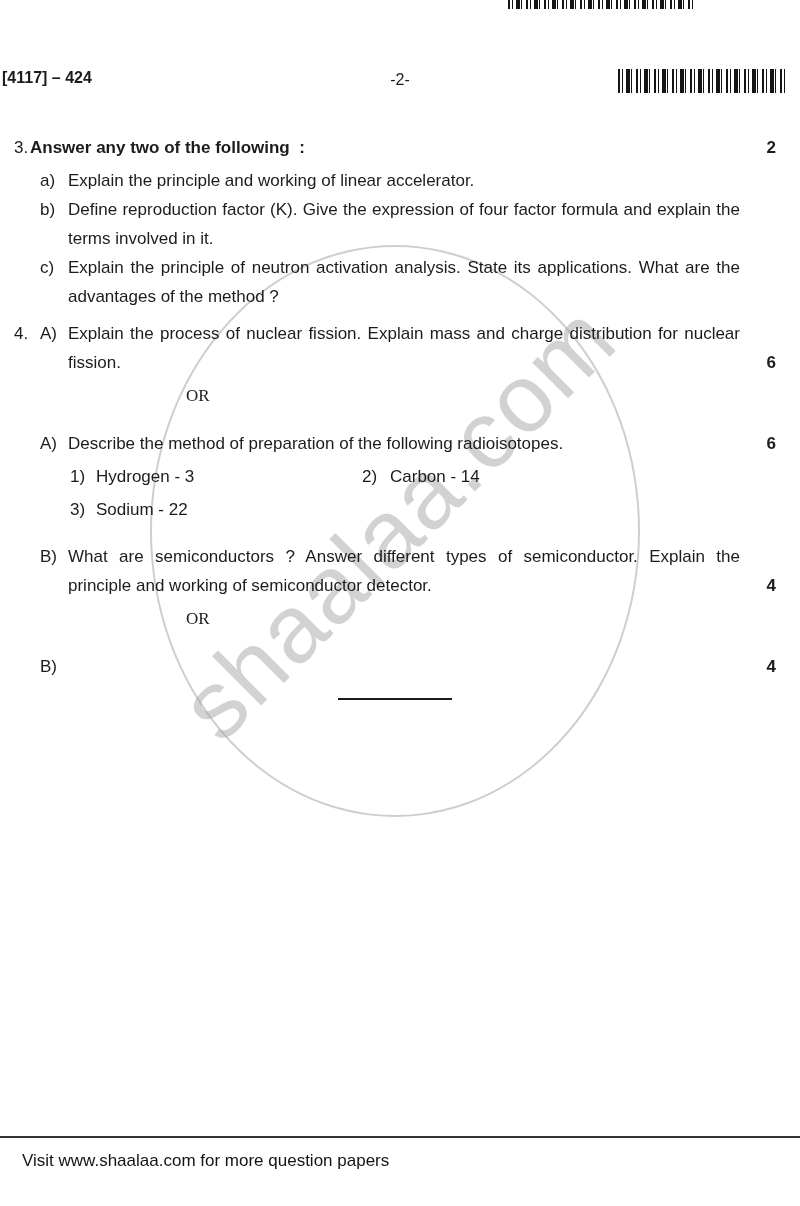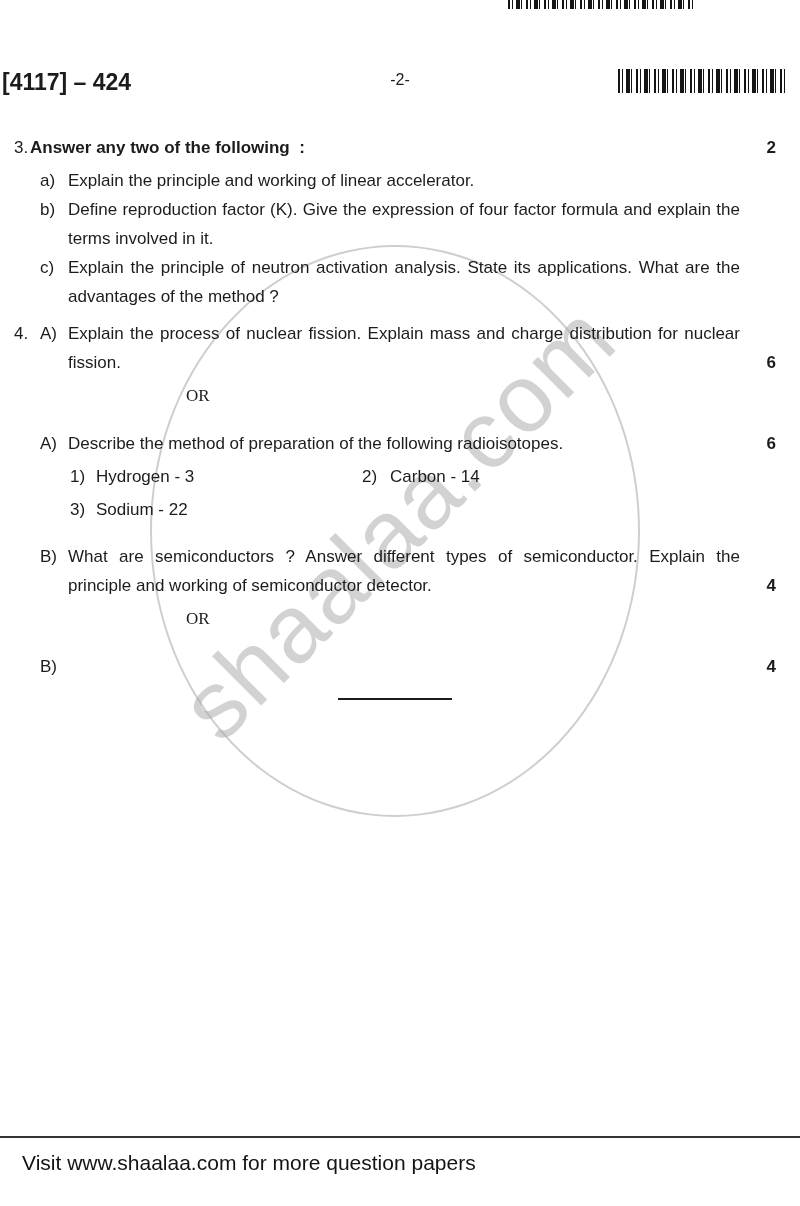--- a/index.html
+++ b/index.html
@@ -15,21 +15,21 @@
   .qstem  { margin-left:30px;font-weight:bold; }
   .ptext  { margin-left:68px; width:672px; text-align:justify; }
   .marks  { position:absolute; right:24px; font-weight:bold; }
   .marks.top { top:0; }
   .marks.bottom { bottom:0; }
   .or-label { position:absolute; left:186px; top:0;font-family:Liberation Serif, serif; }
   .opt-label { position:absolute; top:0; }
   .opt-text  { position:absolute; top:0; }
 
   .pg-header { position:absolute; top:68px; left:0; width:800px; height:28px; }
-  .paper-code { position:absolute; left:2px; top:1px; font-size:23px; font-weight:700; }
+  .paper-code { position:absolute; left:2px; top:1px; font-size:16px; font-weight:700; }
   .page-num { position:absolute; left:0; width:100%; top:3px; text-align:center; font-size:16px; }
 
   .barcode {
     background: repeating-linear-gradient(90deg,
       #151515 0 2px, #ffffff 2px 4px,
       #151515 4px 5px, #ffffff 5px 8px,
       #151515 8px 12px, #ffffff 12px 13px,
       #151515 13px 14px, #ffffff 14px 18px);
   }
   .barcode-top    { position:absolute; top:0; left:508px; width:186px; height:9px; }
@@ -42,21 +42,21 @@
   }
   .wm-text {
     position:absolute; left:398px; top:522px;
     transform:translate(-50%,-50%) rotate(-45deg);
     font-size:96px; color:rgba(165,165,165,0.5); letter-spacing:2px; white-space:nowrap;
   }
 
   .end-rule { position:absolute; top:698px; left:338px; width:114px; border-top:2px solid #1c1c1c; }
 
   .pg-footer { position:absolute; top:1136px; left:0; width:800px; border-top:2px solid #333333; }
-  .footer-text { margin:13px 0 0 22px; font-size:21px; color:#141414; }
+  .footer-text { margin:13px 0 0 22px; font-size:17px; color:#141414; }
 </style>
 </head>
 <body>
 
 <div class="sheet">
 
   <div class="barcode barcode-top"></div>
 
   <header class="pg-header">
     <span class="paper-code">[4117] – 424</span>

